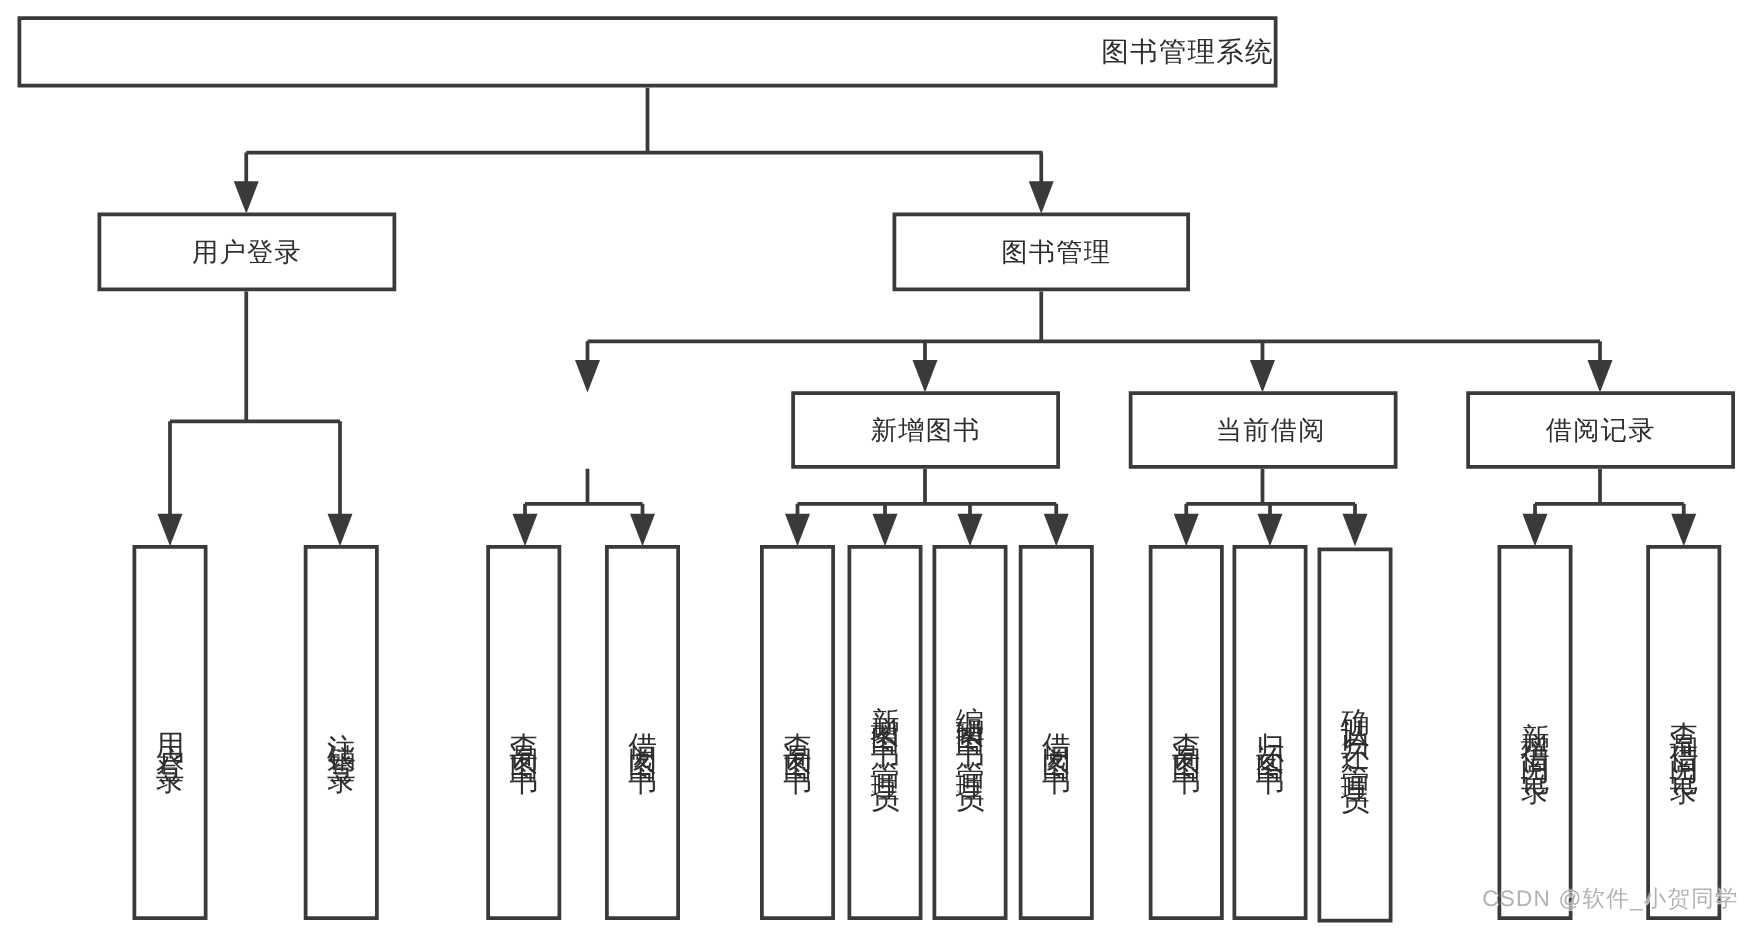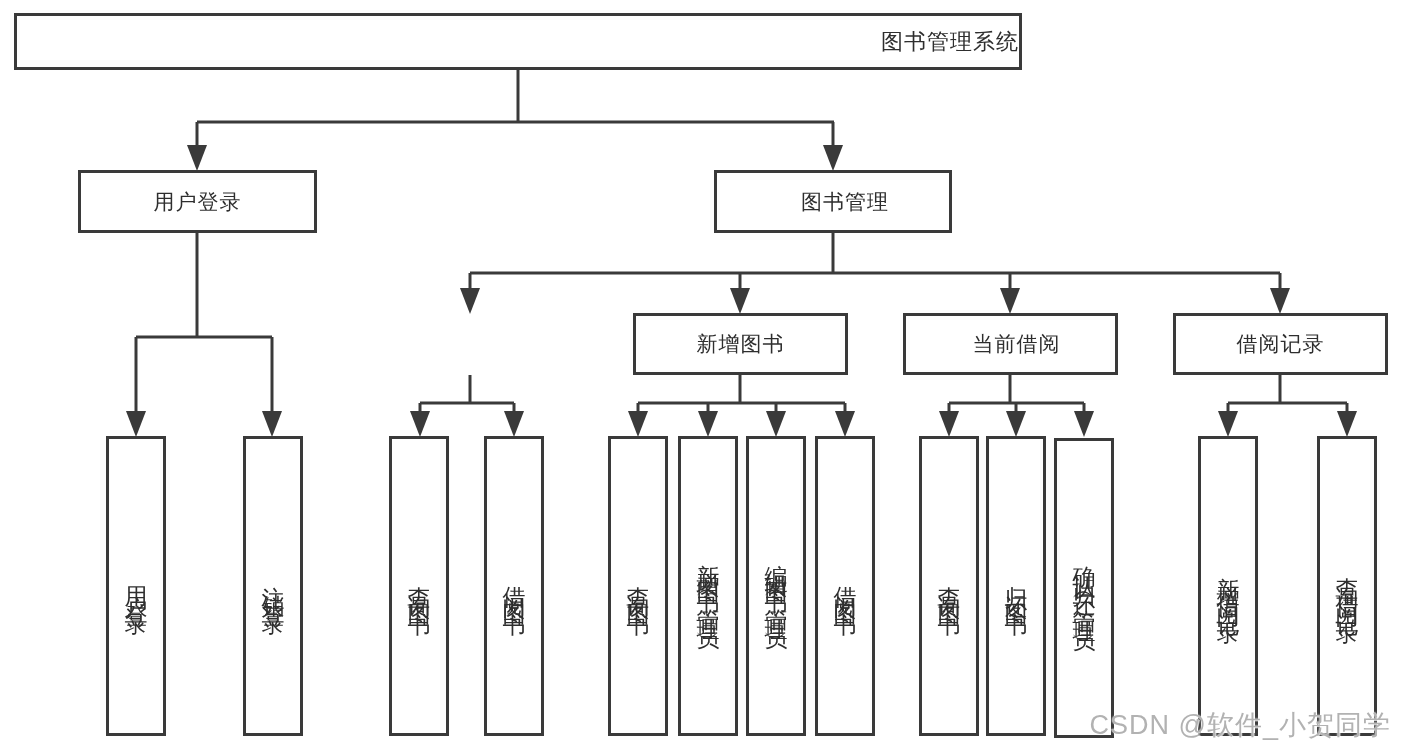--- a/index.html
+++ b/index.html
@@ -38,21 +38,21 @@
     text-orientation:mixed;
     font-size:23px;
     letter-spacing:9px;
     line-height:1;
     white-space:nowrap;
   }
   .watermark{
     position:absolute;
     right:14px;top:707px;
     z-index:2;
-    font-size:27px;
+    font-size:18px;
     color:var(--watermark);
     text-shadow:0 0 2px #ffffff,1px 1px 0 rgba(255,255,255,0.65);
     letter-spacing:1px;
   }
 </style>
 </head>
 <body>
 
 <div class="canvas">
 

